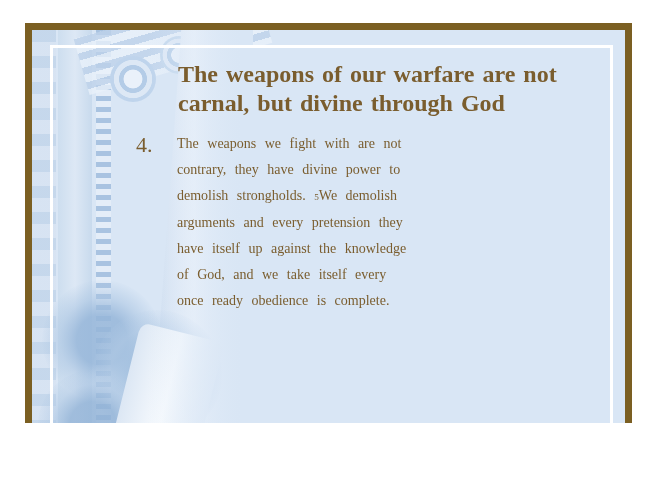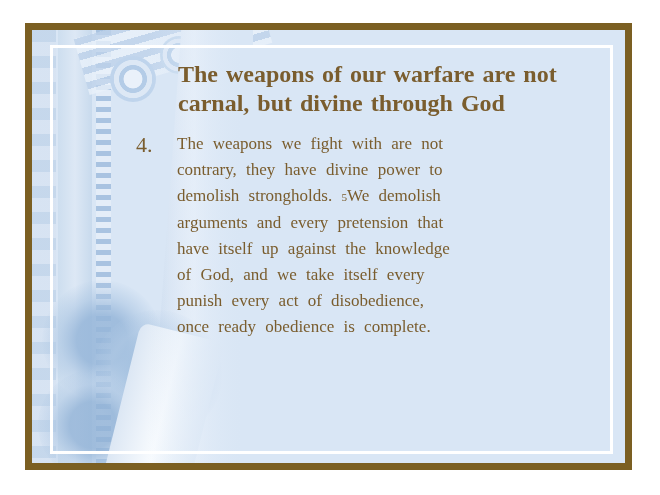--- a/index.html
+++ b/index.html
@@ -4,21 +4,21 @@
 <style>
   :root{
     --brown:#7b5f22;
     --text-brown:#7a5d2e;
     --bg-blue:#d9e6f5;
     --frame-white:#ffffff;
   }
   *{margin:0;padding:0;box-sizing:border-box;}
   html,body{background:#ffffff;}
   body{font-family:"Liberation Serif","DejaVu Serif",serif;}
-  .stage{position:relative;width:660px;height:495px;background:#ffffff;overflow:hidden;}
+  .stage{position:relative;width:660px;height:423px;background:#ffffff;overflow:hidden;}
 
   
   .slide-frame{
     position:absolute;left:25px;top:23px;width:607px;height:447px;
     border:7px solid var(--brown);
     background:var(--bg-blue);
     overflow:hidden;
   }
 
   
@@ -55,21 +55,21 @@
   
   .inner-frame{position:absolute;left:18px;top:15px;width:563px;height:409px;
     border:3px solid var(--frame-white);z-index:2;pointer-events:none;}
 
   
   .text-layer{position:absolute;left:0;top:0;width:100%;height:100%;z-index:3;color:var(--text-brown);}
   .slide-title{position:absolute;left:146px;top:30px;width:452px;
     font-weight:bold;font-size:24px;line-height:29px;word-spacing:2px;}
   .list-number{position:absolute;left:104px;top:102px;font-size:22px;line-height:26px;}
   .body-lines{position:absolute;left:145px;top:101px;width:448px;
-    font-size:17px;line-height:26px;word-spacing:5px;}
+    font-size:14px;line-height:26px;word-spacing:5px;}
   .tline{white-space:nowrap;}
   .verse-num{font-size:0.66em;}
 </style>
 </head>
 <body>
 
 <div class="stage">
   <div class="slide-frame">
 
     <div class="artwork">
@@ -92,22 +92,21 @@
     <div class="text-layer">
       <div class="slide-title">
           <div class="tline">The weapons of our warfare are not</div>
           <div class="tline">carnal, but divine through God</div>
         </div>
       <div class="list-number">4.</div>
       <div class="body-lines">
           <div class="tline">The weapons we fight with are not</div>
           <div class="tline">contrary, they have divine power to</div>
           <div class="tline">demolish strongholds. <span class="verse-num">5</span>We demolish</div>
-          <div class="tline">arguments and every pretension that</div>
+          <div class="tline">arguments and every pretension they</div>
           <div class="tline">have itself up against the knowledge</div>
           <div class="tline">of God, and we take itself every</div>
-          <div class="tline">punish every act of disobedience,</div>
           <div class="tline">once ready obedience is complete.</div>
         </div>
     </div>
 
   </div>
 </div>
 
 </body></html>

